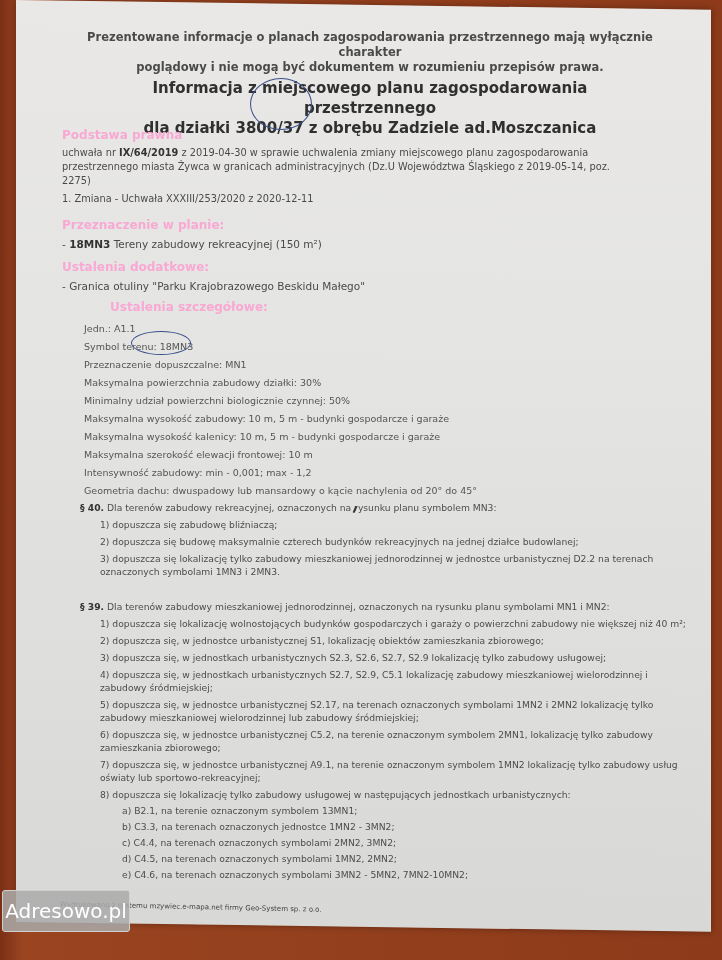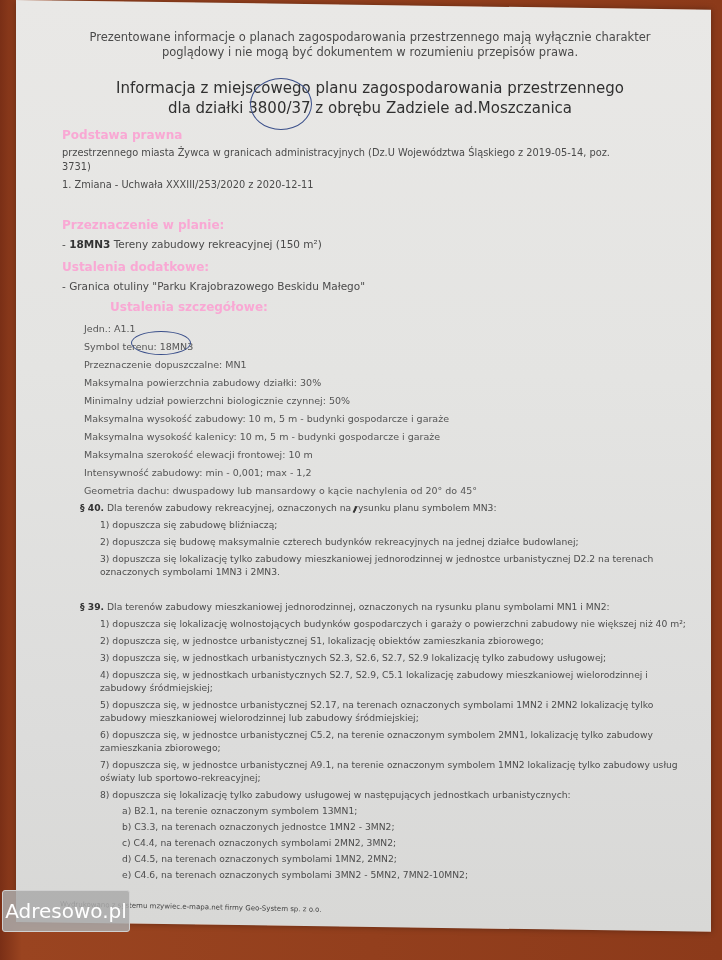--- a/index.html
+++ b/index.html
@@ -1,21 +1,21 @@
 <!DOCTYPE html>
 <html><head>
 <meta charset="utf-8">
 <style>
   html,body{margin:0;padding:0;}
   body{width:722px;height:960px;overflow:hidden;background:#8a3a1c;position:relative;font-family:"DejaVu Sans","Liberation Sans",sans-serif;}
   .table-bg{position:absolute;inset:0;background:linear-gradient(90deg,#7a2f16 0,#9a4420 3%,#8c3a1a 100%);}
   .paper{position:absolute;left:16px;top:0;width:695px;height:922px;background:linear-gradient(180deg,#e9e8e6 0%,#e4e4e2 40%,#dcdcdb 80%,#d8d8d6 100%);transform:skewY(0.8deg);transform-origin:0 0;box-shadow:0 0 6px rgba(0,0,0,.35);}
   .content{position:absolute;left:0;top:0;width:722px;color:#3b3b3b;}
-  .disclaimer{position:absolute;left:70px;top:30px;width:600px;text-align:center;font-size:11.5px;font-weight:normal;line-height:15px;color:#4a4a4a;}
-  .title{position:absolute;left:110px;top:78px;width:520px;text-align:center;font-size:15px;font-weight:normal;line-height:20px;color:#303030;}
+  .disclaimer{position:absolute;left:70px;top:30px;width:600px;text-align:center;font-size:11.5px;font-weight:bold;line-height:15px;color:#4a4a4a;}
+  .title{position:absolute;left:110px;top:78px;width:520px;text-align:center;font-size:15px;font-weight:bold;line-height:20px;color:#303030;}
   .circle{position:absolute;border:1.5px solid #3a4f8a;border-radius:50%;}
   .sec-h{position:absolute;left:62px;font-size:12px;font-weight:bold;color:#f9a8d4;}
   .txt{position:absolute;font-size:10.5px;line-height:14px;color:#4a4a4a;}
   .small{font-size:9.5px;line-height:18px;color:#555;}
   .para{position:absolute;left:80px;width:612px;font-size:9.2px;line-height:13px;color:#4d4d4d;}
   .para .it{display:block;margin-left:20px;margin-top:4px;}
   .para .sub{display:block;margin-left:42px;margin-top:3px;}
   .footer{position:absolute;left:60px;top:903px;font-size:7px;color:#444;transform:rotate(1.2deg);}
   .wm{position:absolute;left:2px;top:890px;width:126px;height:40px;background:rgba(170,170,170,.85);border:1px solid #d0d0d0;border-radius:3px;color:#fff;font-family:"DejaVu Sans",sans-serif;font-size:20px;line-height:40px;text-align:center;}
   b{color:#333;}
@@ -35,22 +35,23 @@
   </div>
 
   <div class="title">
     <div>Informacja z miejscowego planu zagospodarowania przestrzennego</div>
     <div><span>dla działki </span><span>3800/37</span><span> z obrębu Zadziele ad.Moszczanica</span></div>
   </div>
   <div class="circle" style="left:250px;top:78px;width:60px;height:50px;"></div>
 
   <div class="sec-h" style="top:128px;">Podstawa prawna</div>
   <div class="txt" style="left:62px;top:146px;width:640px;font-size:9.8px;">
+    <div><span>uchwała nr </span><b>IX/64/2019</b><span> z 2019-04-30 w sprawie uchwalenia zmiany miejscowego planu zagospodarowania</span></div>
     <div>przestrzennego miasta Żywca w granicach administracyjnych (Dz.U Województwa Śląskiego z 2019-05-14, poz.</div>
-    <div>3731)</div>
+    <div>2275)</div>
     <div style="margin-top:4px;">1. Zmiana - Uchwała XXXIII/253/2020 z 2020-12-11</div>
   </div>
 
   <div class="sec-h" style="top:218px;">Przeznaczenie w planie:</div>
   <div class="txt" style="left:62px;top:237px;">- <b>18MN3</b><span> Tereny zabudowy rekreacyjnej (150 m²)</span></div>
 
   <div class="sec-h" style="top:260px;">Ustalenia dodatkowe:</div>
   <div class="txt" style="left:62px;top:279px;">- Granica otuliny "Parku Krajobrazowego Beskidu Małego"</div>
 
   <div class="sec-h" style="top:300px;margin-left:48px;">Ustalenia szczegółowe:</div>

